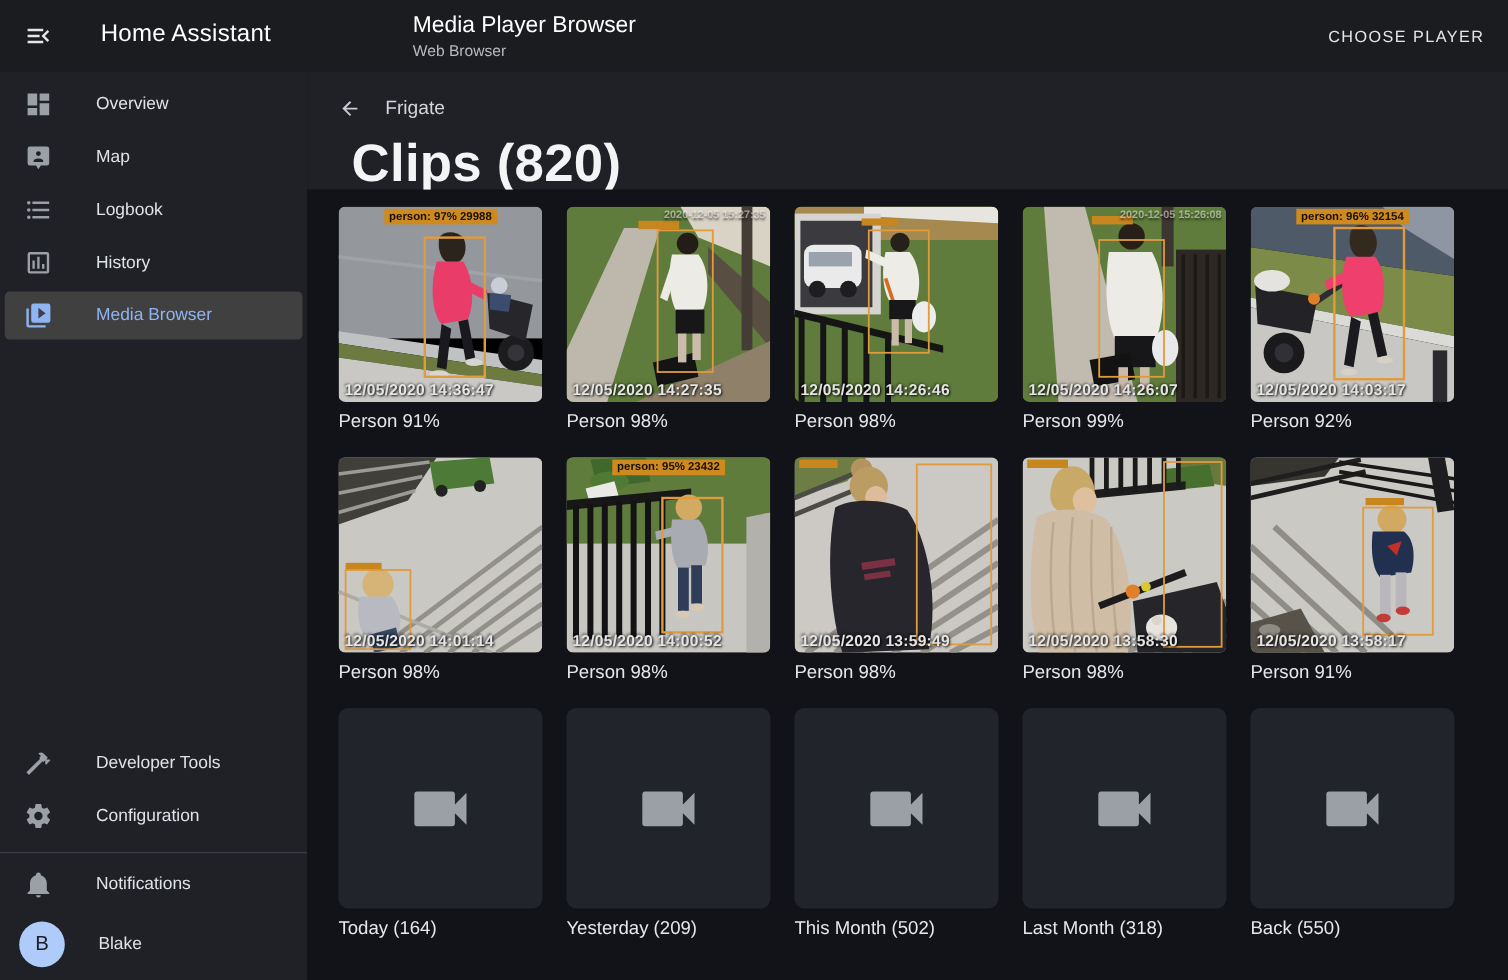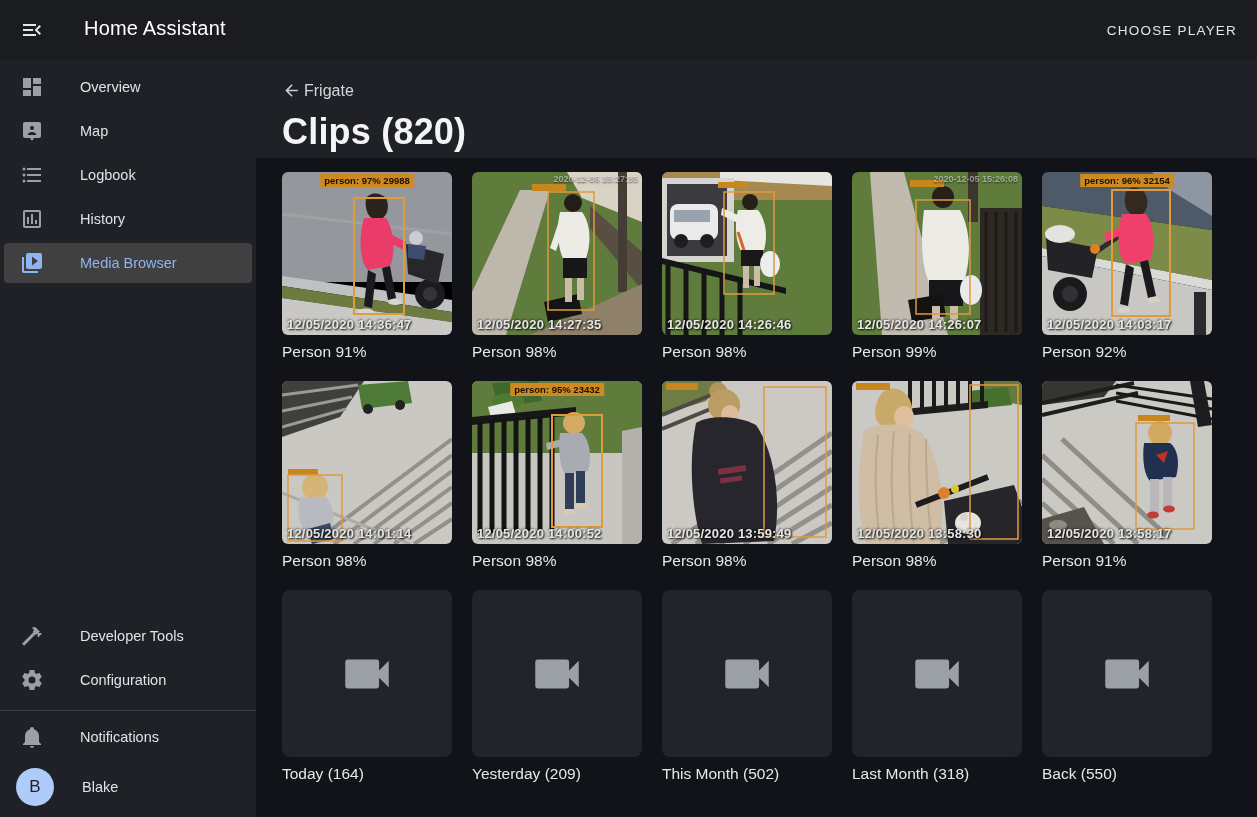--- a/index.html
+++ b/index.html
@@ -26,24 +26,24 @@
   .nav-item.selected{background:#404040;color:#8fb4f3;font-weight:500;}
   .nav-item.selected .nav-icon{color:#8fb4f3;}
   .spacer{flex:1;}
   .divider{height:1px;background:#3a3d44;margin:6px 0 2px;flex:none;}
   .user-item{height:48px;margin:2px 4px 6px;display:flex;align-items:center;padding-left:12px;color:#dfe2e6;font-size:14.5px;cursor:pointer;flex:none;border-radius:4px;}
   .avatar{width:38px;height:38px;border-radius:50%;background:var(--avatar,#aecbfa);color:#1e2023;
           display:flex;align-items:center;justify-content:center;font-size:17px;margin-right:28px;flex:none;}
 
   
   .content-header{position:absolute;left:256px;top:60px;right:0;height:98px;background:#1f2127;padding-left:26px;box-sizing:border-box;}
-  .breadcrumb{display:inline-flex;align-items:center;gap:3px;margin-top:21px;background:none;border:none;
+  .breadcrumb{display:inline-flex;align-items:center;gap:20px;margin-top:21px;background:none;border:none;
               color:#d3d6da;font-size:16px;cursor:pointer;padding:0;}
   .breadcrumb svg{width:19px;height:19px;fill:#c9ccd1;}
-  .page-heading{margin:7px 0 0;font-size:36px;font-weight:700;color:#f3f4f6;letter-spacing:0.2px;}
+  .page-heading{margin:7px 11px 0;font-size:44px;font-weight:700;color:#f3f4f6;letter-spacing:0.2px;}
 
   .media-area{position:absolute;left:256px;top:158px;right:0;bottom:0;background:#111318;padding:14px 0 0 26px;box-sizing:border-box;overflow:hidden;}
   .grid{display:grid;grid-template-columns:repeat(5,170px);column-gap:22px;row-gap:31px;gap:20px;}
   .card{width:170px;}
   .thumb{position:relative;width:170px;height:163px;border-radius:6px;overflow:hidden;background:#000;cursor:pointer;}
   .thumb svg{display:block;}
   .ts{position:absolute;left:5px;bottom:3px;font-size:13px;font-weight:700;color:#e5e5e5;letter-spacing:0.2px;white-space:nowrap;
       text-shadow:1px 1px 2px rgba(0,0,0,.95), -1px -1px 2px rgba(0,0,0,.4);}
   .det-chip{position:absolute;top:2px;left:50%;transform:translateX(-50%);background:#cf8a1f;color:#171106;
       font-size:9.5px;font-weight:700;line-height:13px;padding:0 4px;white-space:nowrap;display:none;}
@@ -56,20 +56,24 @@
 </head>
 <body>
 
 <header class="topbar">
   <button class="menu-btn">
     <svg class="icon" viewBox="0 0 24 24">
         <path d="M21,15.61L19.59,17L14.58,12L19.59,7L21,8.39L17.44,12L21,15.61M3,6H16V8H3V6M3,13V11H13V13H3M3,18V16H16V18H3Z"></path>
       </svg>
   </button>
   <div class="app-title">Home Assistant</div>
+  <div class="page-titles">
+    <div class="pt">Media Player Browser</div>
+    <div class="st">Web Browser</div>
+  </div>
   <button class="choose-player">CHOOSE PLAYER</button>
 </header>
 
 <nav class="sidebar">
   <div id="nav-main">
   <div class="nav-item">
     <span class="nav-icon">
           <svg class="icon" viewBox="0 0 24 24" fill-rule="evenodd">
             <path d="M13,3V9H21V3M13,21H21V11H13M3,21H11V15H3M3,13H11V3H3Z"></path>
           </svg>

